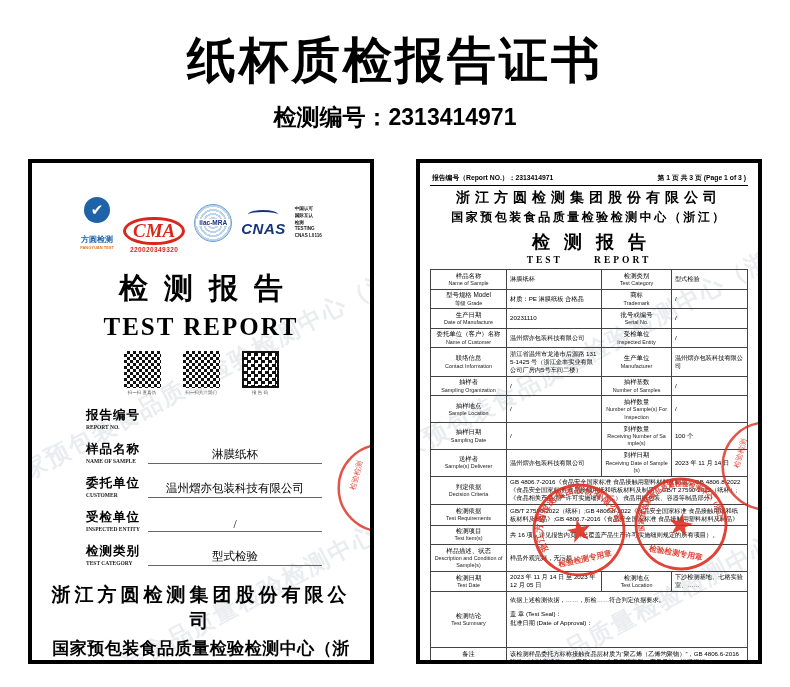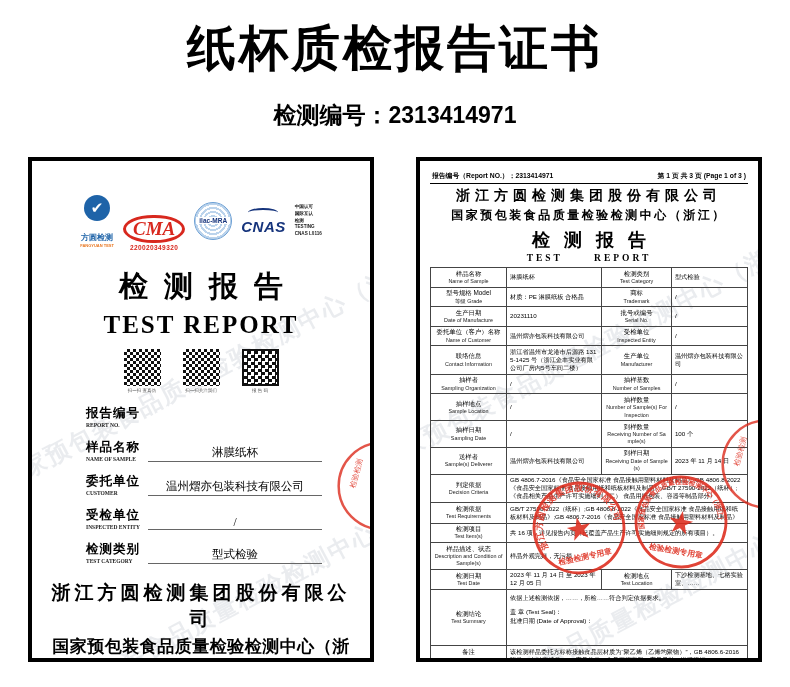--- a/index.html
+++ b/index.html
@@ -1,20 +1,20 @@
 <!DOCTYPE html>
 <html><head>
 <meta charset="utf-8">
 <style>
   * { margin:0; padding:0; box-sizing:border-box; }
   html,body { width:790px; background:#fff; font-family:"Liberation Sans", sans-serif; color:#000; }
   body { height:687px; overflow:hidden; }
 
-  .main-title { text-align:center; font-size:49px; font-weight:900; letter-spacing:3px; padding-top:16px; }
-  .sub-title  { text-align:center; font-size:23px; font-weight:800; margin-top:18px; }
+  .main-title { text-align:center; font-size:49px; font-weight:900; letter-spacing:3px; padding-top:28px; }
+  .sub-title  { text-align:center; font-size:23px; font-weight:800; margin-top:8px; }
 
   .docs { display:flex; justify-content:space-between; padding:0 28px; margin-top:26px; }
   .doc { width:346px; height:505px; border:4px solid #000; background:#fff; position:relative; overflow:hidden; }
 
   
   .wm { position:absolute; white-space:nowrap; color:rgba(125,138,155,.16); font-weight:700;
         font-size:24px; transform:rotate(-28deg); pointer-events:none; letter-spacing:2px; }
 
   
   .cover-inner { padding:34px 18px 0; position:relative; }

